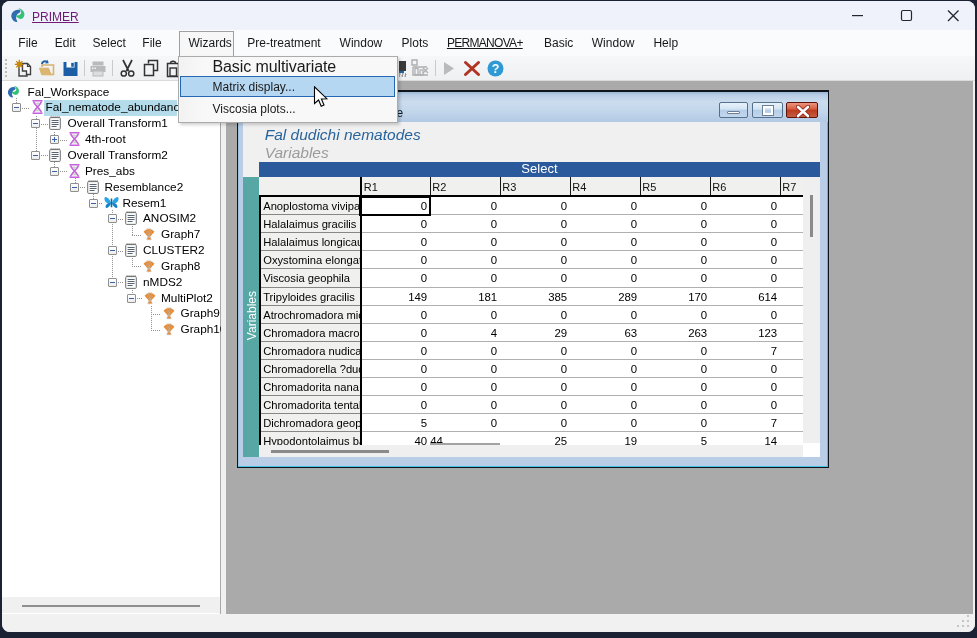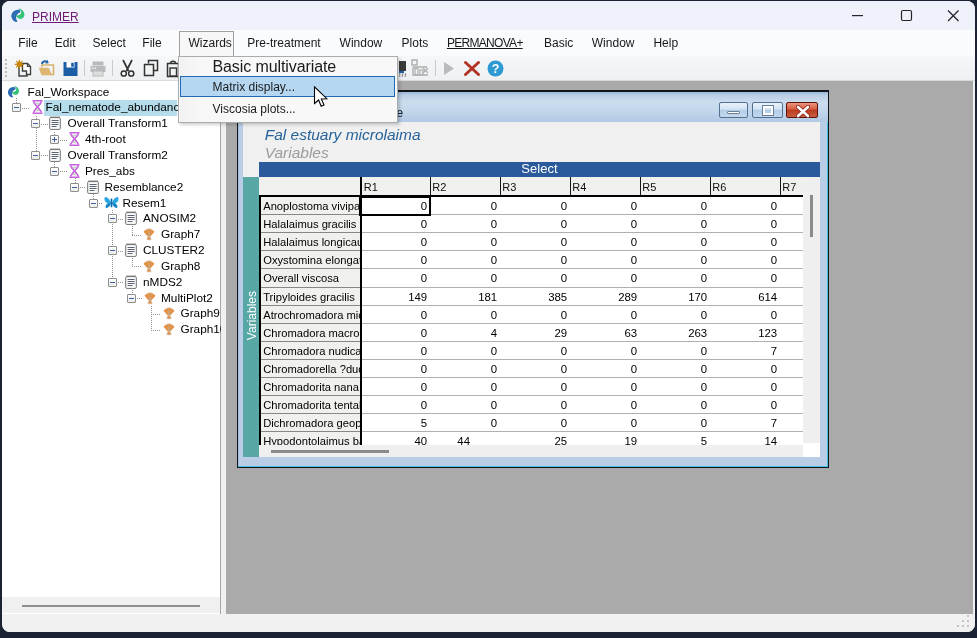--- a/index.html
+++ b/index.html
@@ -359,21 +359,21 @@
 <div class="wbtn blue" style="left:514.7px;width:31px">
         <div class="abs" style="left:10px;top:3.5px;width:10px;height:9px;border:2px solid #fff;outline:1px solid #6b7f96;background:transparent"></div>
       </div>
 <div class="wbtn red" style="left:548.7px;width:31.5px">
         <svg class="abs" style="left:9px;top:2px" width="14" height="13" viewBox="0 0 14 13">
           <path d="M2 2 L12 11 M12 2 L2 11" stroke="#8a2015" stroke-width="4.2" stroke-linecap="round"></path>
           <path d="M2 2 L12 11 M12 2 L2 11" stroke="#fff" stroke-width="2.6" stroke-linecap="round"></path>
         </svg>
       </div>
 <div id="winbody">
-<div class="abs" style="left:21.5px;top:4.200000000000003px;font-size:15.5px;font-style:italic;color:#28639c">Fal estuary microlaima</div>
+<div class="abs" style="left:21.5px;top:4.200000000000003px;font-size:15.5px;font-style:italic;color:#28639c">Fal dudichi nematodes</div>
 <div class="abs" style="left:21.5px;top:22.200000000000003px;font-size:15.5px;font-style:italic;color:#9b9b9b">Variables</div>
 <div class="abs" style="left:16.0px;top:40.2px;width:560.5px;height:14.800000000000011px;background:#2a5a9b;color:#fff;font-size:13px;text-align:center;line-height:14.5px">Select</div>
 <div class="abs" style="left:0.0px;top:55.000000000000014px;width:16px;height:280.2px;background:#57a8a5">
           <div class="abs" style="left:2px;top:114px;width:12px;font-size:12px;color:#fff;writing-mode:vertical-rl;transform:rotate(180deg)">Variables</div>
         </div>
 <div id="grid" class="abs" style="left:16.0px;top:55.000000000000014px;width:544.0px;height:280.2px;overflow:hidden">
 <div class="abs" style="left:0;top:0;width:544.0px;height:19.2px;background:#f0f0ee"></div>
 <div class="cell" style="left:104.5px;top:3.5px;width:60px;color:#111;font-size:11px">R1</div>
 <div class="cell" style="left:173.0px;top:3.5px;width:60px;color:#111;font-size:11px">R2</div>
 <div class="cell" style="left:243.0px;top:3.5px;width:60px;color:#111;font-size:11px">R3</div>
@@ -419,21 +419,21 @@
 <div class="cell" style="left:451.0px;top:56.29999999999999px;width:70.0px;height:18.05px;background:#fff;border-bottom:1px solid #b0b0b0;line-height:18.05px;text-align:right;padding-right:3px;color:#000">0</div>
 <div class="cell" style="left:521.0px;top:56.29999999999999px;width:23.0px;height:18.05px;background:#fff;border-bottom:1px solid #b0b0b0;line-height:18.05px;text-align:right;padding-right:3px;color:#000"></div>
 <div class="cell" style="left:0;top:74.35px;width:100.5px;height:18.05px;background:#f0f0ee;border-bottom:1px solid #878787;line-height:18.05px;padding-left:4px;color:#000;font-size:11.2px">Oxystomina elongata</div>
 <div class="cell" style="left:102.5px;top:74.35px;width:68.5px;height:18.05px;background:#fff;border-bottom:1px solid #b0b0b0;line-height:18.05px;text-align:right;padding-right:3px;color:#000">0</div>
 <div class="cell" style="left:171.0px;top:74.35px;width:70.0px;height:18.05px;background:#fff;border-bottom:1px solid #b0b0b0;line-height:18.05px;text-align:right;padding-right:3px;color:#000">0</div>
 <div class="cell" style="left:241.0px;top:74.35px;width:70.0px;height:18.05px;background:#fff;border-bottom:1px solid #b0b0b0;line-height:18.05px;text-align:right;padding-right:3px;color:#000">0</div>
 <div class="cell" style="left:311.0px;top:74.35px;width:70.0px;height:18.05px;background:#fff;border-bottom:1px solid #b0b0b0;line-height:18.05px;text-align:right;padding-right:3px;color:#000">0</div>
 <div class="cell" style="left:381.0px;top:74.35px;width:70.0px;height:18.05px;background:#fff;border-bottom:1px solid #b0b0b0;line-height:18.05px;text-align:right;padding-right:3px;color:#000">0</div>
 <div class="cell" style="left:451.0px;top:74.35px;width:70.0px;height:18.05px;background:#fff;border-bottom:1px solid #b0b0b0;line-height:18.05px;text-align:right;padding-right:3px;color:#000">0</div>
 <div class="cell" style="left:521.0px;top:74.35px;width:23.0px;height:18.05px;background:#fff;border-bottom:1px solid #b0b0b0;line-height:18.05px;text-align:right;padding-right:3px;color:#000"></div>
-<div class="cell" style="left:0;top:92.39999999999999px;width:100.5px;height:18.05px;background:#f0f0ee;border-bottom:1px solid #878787;line-height:18.05px;padding-left:4px;color:#000;font-size:11.2px">Overall viscosa</div>
+<div class="cell" style="left:0;top:92.39999999999999px;width:100.5px;height:18.05px;background:#f0f0ee;border-bottom:1px solid #878787;line-height:18.05px;padding-left:4px;color:#000;font-size:11.2px">Viscosia geophila</div>
 <div class="cell" style="left:102.5px;top:92.39999999999999px;width:68.5px;height:18.05px;background:#fff;border-bottom:1px solid #b0b0b0;line-height:18.05px;text-align:right;padding-right:3px;color:#000">0</div>
 <div class="cell" style="left:171.0px;top:92.39999999999999px;width:70.0px;height:18.05px;background:#fff;border-bottom:1px solid #b0b0b0;line-height:18.05px;text-align:right;padding-right:3px;color:#000">0</div>
 <div class="cell" style="left:241.0px;top:92.39999999999999px;width:70.0px;height:18.05px;background:#fff;border-bottom:1px solid #b0b0b0;line-height:18.05px;text-align:right;padding-right:3px;color:#000">0</div>
 <div class="cell" style="left:311.0px;top:92.39999999999999px;width:70.0px;height:18.05px;background:#fff;border-bottom:1px solid #b0b0b0;line-height:18.05px;text-align:right;padding-right:3px;color:#000">0</div>
 <div class="cell" style="left:381.0px;top:92.39999999999999px;width:70.0px;height:18.05px;background:#fff;border-bottom:1px solid #b0b0b0;line-height:18.05px;text-align:right;padding-right:3px;color:#000">0</div>
 <div class="cell" style="left:451.0px;top:92.39999999999999px;width:70.0px;height:18.05px;background:#fff;border-bottom:1px solid #b0b0b0;line-height:18.05px;text-align:right;padding-right:3px;color:#000">0</div>
 <div class="cell" style="left:521.0px;top:92.39999999999999px;width:23.0px;height:18.05px;background:#fff;border-bottom:1px solid #b0b0b0;line-height:18.05px;text-align:right;padding-right:3px;color:#000"></div>
 <div class="cell" style="left:0;top:110.44999999999999px;width:100.5px;height:18.05px;background:#f0f0ee;border-bottom:1px solid #878787;line-height:18.05px;padding-left:4px;color:#000;font-size:11.2px">Tripyloides gracilis</div>
 <div class="cell" style="left:102.5px;top:110.44999999999999px;width:68.5px;height:18.05px;background:#fff;border-bottom:1px solid #b0b0b0;line-height:18.05px;text-align:right;padding-right:3px;color:#000">149</div>
 <div class="cell" style="left:171.0px;top:110.44999999999999px;width:70.0px;height:18.05px;background:#fff;border-bottom:1px solid #b0b0b0;line-height:18.05px;text-align:right;padding-right:3px;color:#000">181</div>
@@ -493,21 +493,21 @@
 <div class="cell" style="left:0;top:236.8px;width:100.5px;height:18.05px;background:#f0f0ee;border-bottom:1px solid #878787;line-height:18.05px;padding-left:4px;color:#000;font-size:11.2px">Dichromadora geophila</div>
 <div class="cell" style="left:102.5px;top:236.8px;width:68.5px;height:18.05px;background:#fff;border-bottom:1px solid #b0b0b0;line-height:18.05px;text-align:right;padding-right:3px;color:#000">5</div>
 <div class="cell" style="left:171.0px;top:236.8px;width:70.0px;height:18.05px;background:#fff;border-bottom:1px solid #b0b0b0;line-height:18.05px;text-align:right;padding-right:3px;color:#000">0</div>
 <div class="cell" style="left:241.0px;top:236.8px;width:70.0px;height:18.05px;background:#fff;border-bottom:1px solid #b0b0b0;line-height:18.05px;text-align:right;padding-right:3px;color:#000">0</div>
 <div class="cell" style="left:311.0px;top:236.8px;width:70.0px;height:18.05px;background:#fff;border-bottom:1px solid #b0b0b0;line-height:18.05px;text-align:right;padding-right:3px;color:#000">0</div>
 <div class="cell" style="left:381.0px;top:236.8px;width:70.0px;height:18.05px;background:#fff;border-bottom:1px solid #b0b0b0;line-height:18.05px;text-align:right;padding-right:3px;color:#000">0</div>
 <div class="cell" style="left:451.0px;top:236.8px;width:70.0px;height:18.05px;background:#fff;border-bottom:1px solid #b0b0b0;line-height:18.05px;text-align:right;padding-right:3px;color:#000">7</div>
 <div class="cell" style="left:521.0px;top:236.8px;width:23.0px;height:18.05px;background:#fff;border-bottom:1px solid #b0b0b0;line-height:18.05px;text-align:right;padding-right:3px;color:#000"></div>
 <div class="cell" style="left:0;top:254.85px;width:100.5px;height:18.05px;background:#f0f0ee;border-bottom:1px solid #878787;line-height:18.05px;padding-left:4px;color:#000;font-size:11.2px">Hypodontolaimus balticus</div>
 <div class="cell" style="left:102.5px;top:254.85px;width:68.5px;height:18.05px;background:#fff;border-bottom:1px solid #b0b0b0;line-height:18.05px;text-align:right;padding-right:3px;color:#000">40</div>
-<div class="cell" style="left:171.0px;top:254.85px;width:70.0px;height:18.05px;background:#fff;border-bottom:5px solid #a3a3a3;line-height:18.05px;text-align:center;padding-right:3px;color:#000">44</div>
+<div class="cell" style="left:171.0px;top:254.85px;width:70.0px;height:18.05px;background:#fff;border-bottom:7px solid #a3a3a3;line-height:18.05px;text-align:left;padding-right:3px;color:#000">44</div>
 <div class="cell" style="left:241.0px;top:254.85px;width:70.0px;height:18.05px;background:#fff;border-bottom:1px solid #b0b0b0;line-height:18.05px;text-align:right;padding-right:3px;color:#000">25</div>
 <div class="cell" style="left:311.0px;top:254.85px;width:70.0px;height:18.05px;background:#fff;border-bottom:1px solid #b0b0b0;line-height:18.05px;text-align:right;padding-right:3px;color:#000">19</div>
 <div class="cell" style="left:381.0px;top:254.85px;width:70.0px;height:18.05px;background:#fff;border-bottom:1px solid #b0b0b0;line-height:18.05px;text-align:right;padding-right:3px;color:#000">5</div>
 <div class="cell" style="left:451.0px;top:254.85px;width:70.0px;height:18.05px;background:#fff;border-bottom:1px solid #b0b0b0;line-height:18.05px;text-align:right;padding-right:3px;color:#000">14</div>
 <div class="cell" style="left:521.0px;top:254.85px;width:23.0px;height:18.05px;background:#fff;border-bottom:1px solid #b0b0b0;line-height:18.05px;text-align:right;padding-right:3px;color:#000"></div>
 <div class="abs" style="left:0;top:18.2px;width:544.0px;height:2px;background:#000"></div>
 <div class="abs" style="left:0;top:19.2px;width:2px;height:249px;background:#000"></div>
 <div class="abs" style="left:100.5px;top:0;width:2px;height:280.2px;background:#000"></div>
 <div class="abs" style="left:100.0px;top:18.49999999999999px;width:71.5px;height:20.05px;border:2.5px solid #000"></div>
 <div class="abs" style="left:0;top:268.2px;width:544.0px;height:12px;background:#efefef">

